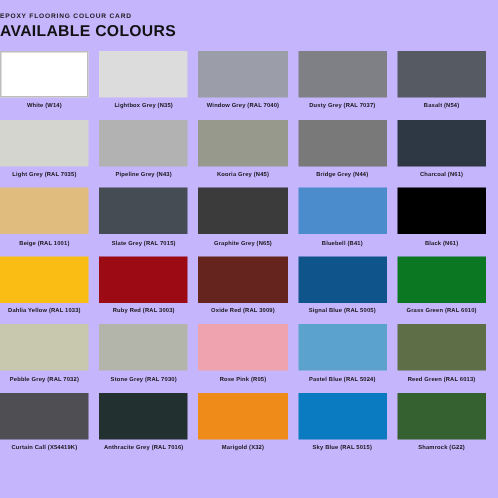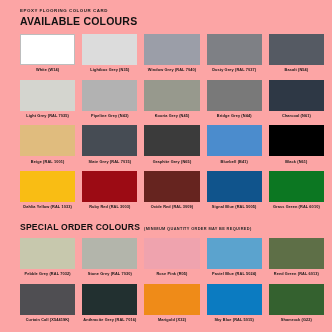--- a/index.html
+++ b/index.html
@@ -12,22 +12,22 @@
     height: 332px;
     overflow: hidden;
     font-family: "Liberation Sans", sans-serif;
     color: #1a1a1a;
     -webkit-font-smoothing: antialiased;
   }
   .card {
     width: 332px;
     height: 332px;
     box-sizing: border-box;
-    padding: 9px 8px 4px 20px;
-    background: #fca5a5;
+    padding: 9px 8px 4px 0;
+    background: #c4b5fd;
     position: relative;
   }
   .eyebrow {
     font-size: 4.4px;
     font-weight: bold;
     letter-spacing: 0.55px;
     text-transform: uppercase;
     color: #1a1a1a;
     line-height: 1;
     margin: 0 0 3px 0;
@@ -177,24 +177,20 @@
       <div class="cell">
         <div class="swatch" style="background: rgb(16, 84, 140);"></div>
         <div class="cell-label">Signal Blue (RAL 5005)</div>
       </div>
       <div class="cell">
         <div class="swatch" style="background: rgb(12, 119, 34);"></div>
         <div class="cell-label">Grass Green (RAL 6010)</div>
       </div>
     </div>
 
-  <div class="section-head">
-    <span class="sh-title">SPECIAL ORDER COLOURS</span>
-    <span class="sh-note">(MINIMUM QUANTITY ORDER MAY BE REQUIRED)</span>
-  </div>
 
   <div class="grid">
       <div class="cell">
         <div class="swatch" style="background: rgb(199, 200, 173);"></div>
         <div class="cell-label">Pebble Grey (RAL 7032)</div>
       </div>
       <div class="cell">
         <div class="swatch" style="background: rgb(179, 181, 171);"></div>
         <div class="cell-label">Stone Grey (RAL 7030)</div>
       </div>

